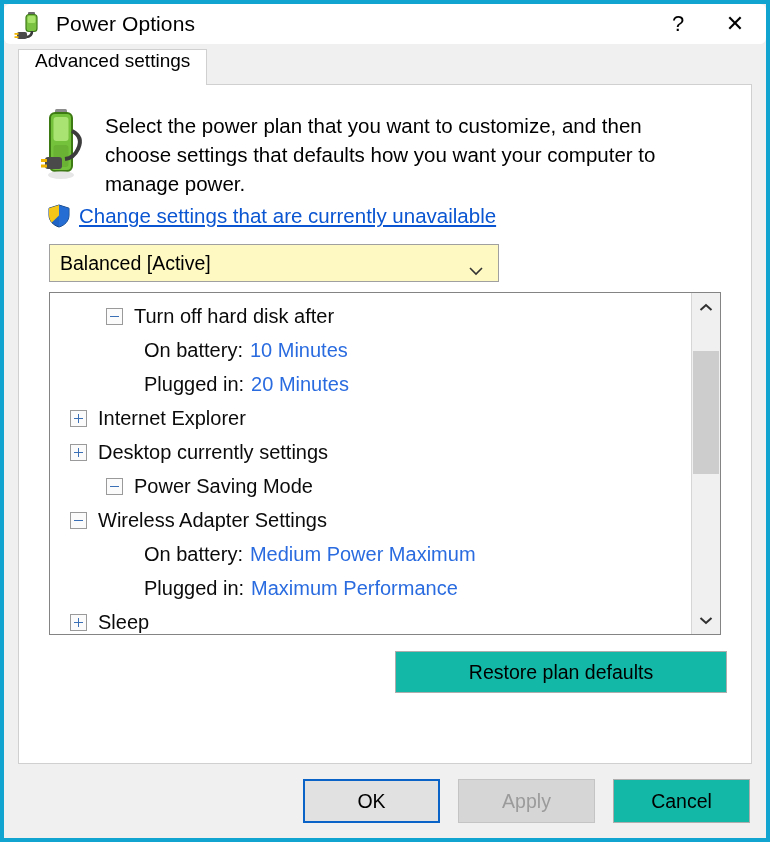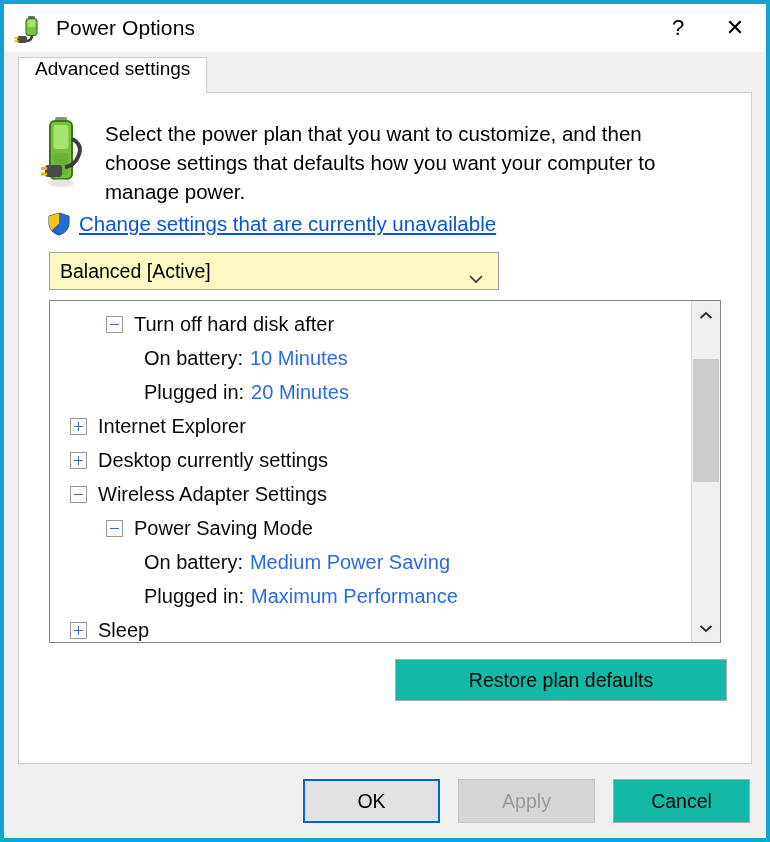--- a/index.html
+++ b/index.html
@@ -22,21 +22,21 @@
     height: 842px;
     box-sizing: border-box;
     border: 4px solid #12a4d0;
     background: #f0f0f0;
     display: flex;
     flex-direction: column;
   }
 
   
   .titlebar {
-    height: 48px;
+    height: 40px;
     background: #ffffff;
     display: flex;
     align-items: center;
     flex: 0 0 auto;
     position: relative;
     border-radius: 6px;
   }
   .title-icon {
     width: 32px;
     height: 32px;
@@ -389,33 +389,33 @@
         <div class="trow ind0">
           <span class="exp plus"></span>
           <span>Internet Explorer</span>
         </div>
 
         <div class="trow ind0">
           <span class="exp plus"></span>
           <span>Desktop currently settings</span>
         </div>
 
+        <div class="trow ind1">
+          <span class="exp"></span>
+          <span>Power Saving Mode</span>
+        </div>
+
         <div class="trow ind0">
           <span class="exp"></span>
           <span>Wireless Adapter Settings</span>
         </div>
 
-        <div class="trow ind1">
-          <span class="exp"></span>
-          <span>Power Saving Mode</span>
-        </div>
-
         <div class="trow ind2">
           <span>On battery:</span>
-          <span class="tval">Medium Power Saving</span>
+          <span class="tval">Medium Power Maximum</span>
         </div>
 
         <div class="trow ind2">
           <span>Plugged in:</span>
           <span class="tval">Maximum Performance</span>
         </div>
 
         <div class="trow ind0">
           <span class="exp plus"></span>
           <span>Sleep</span>

